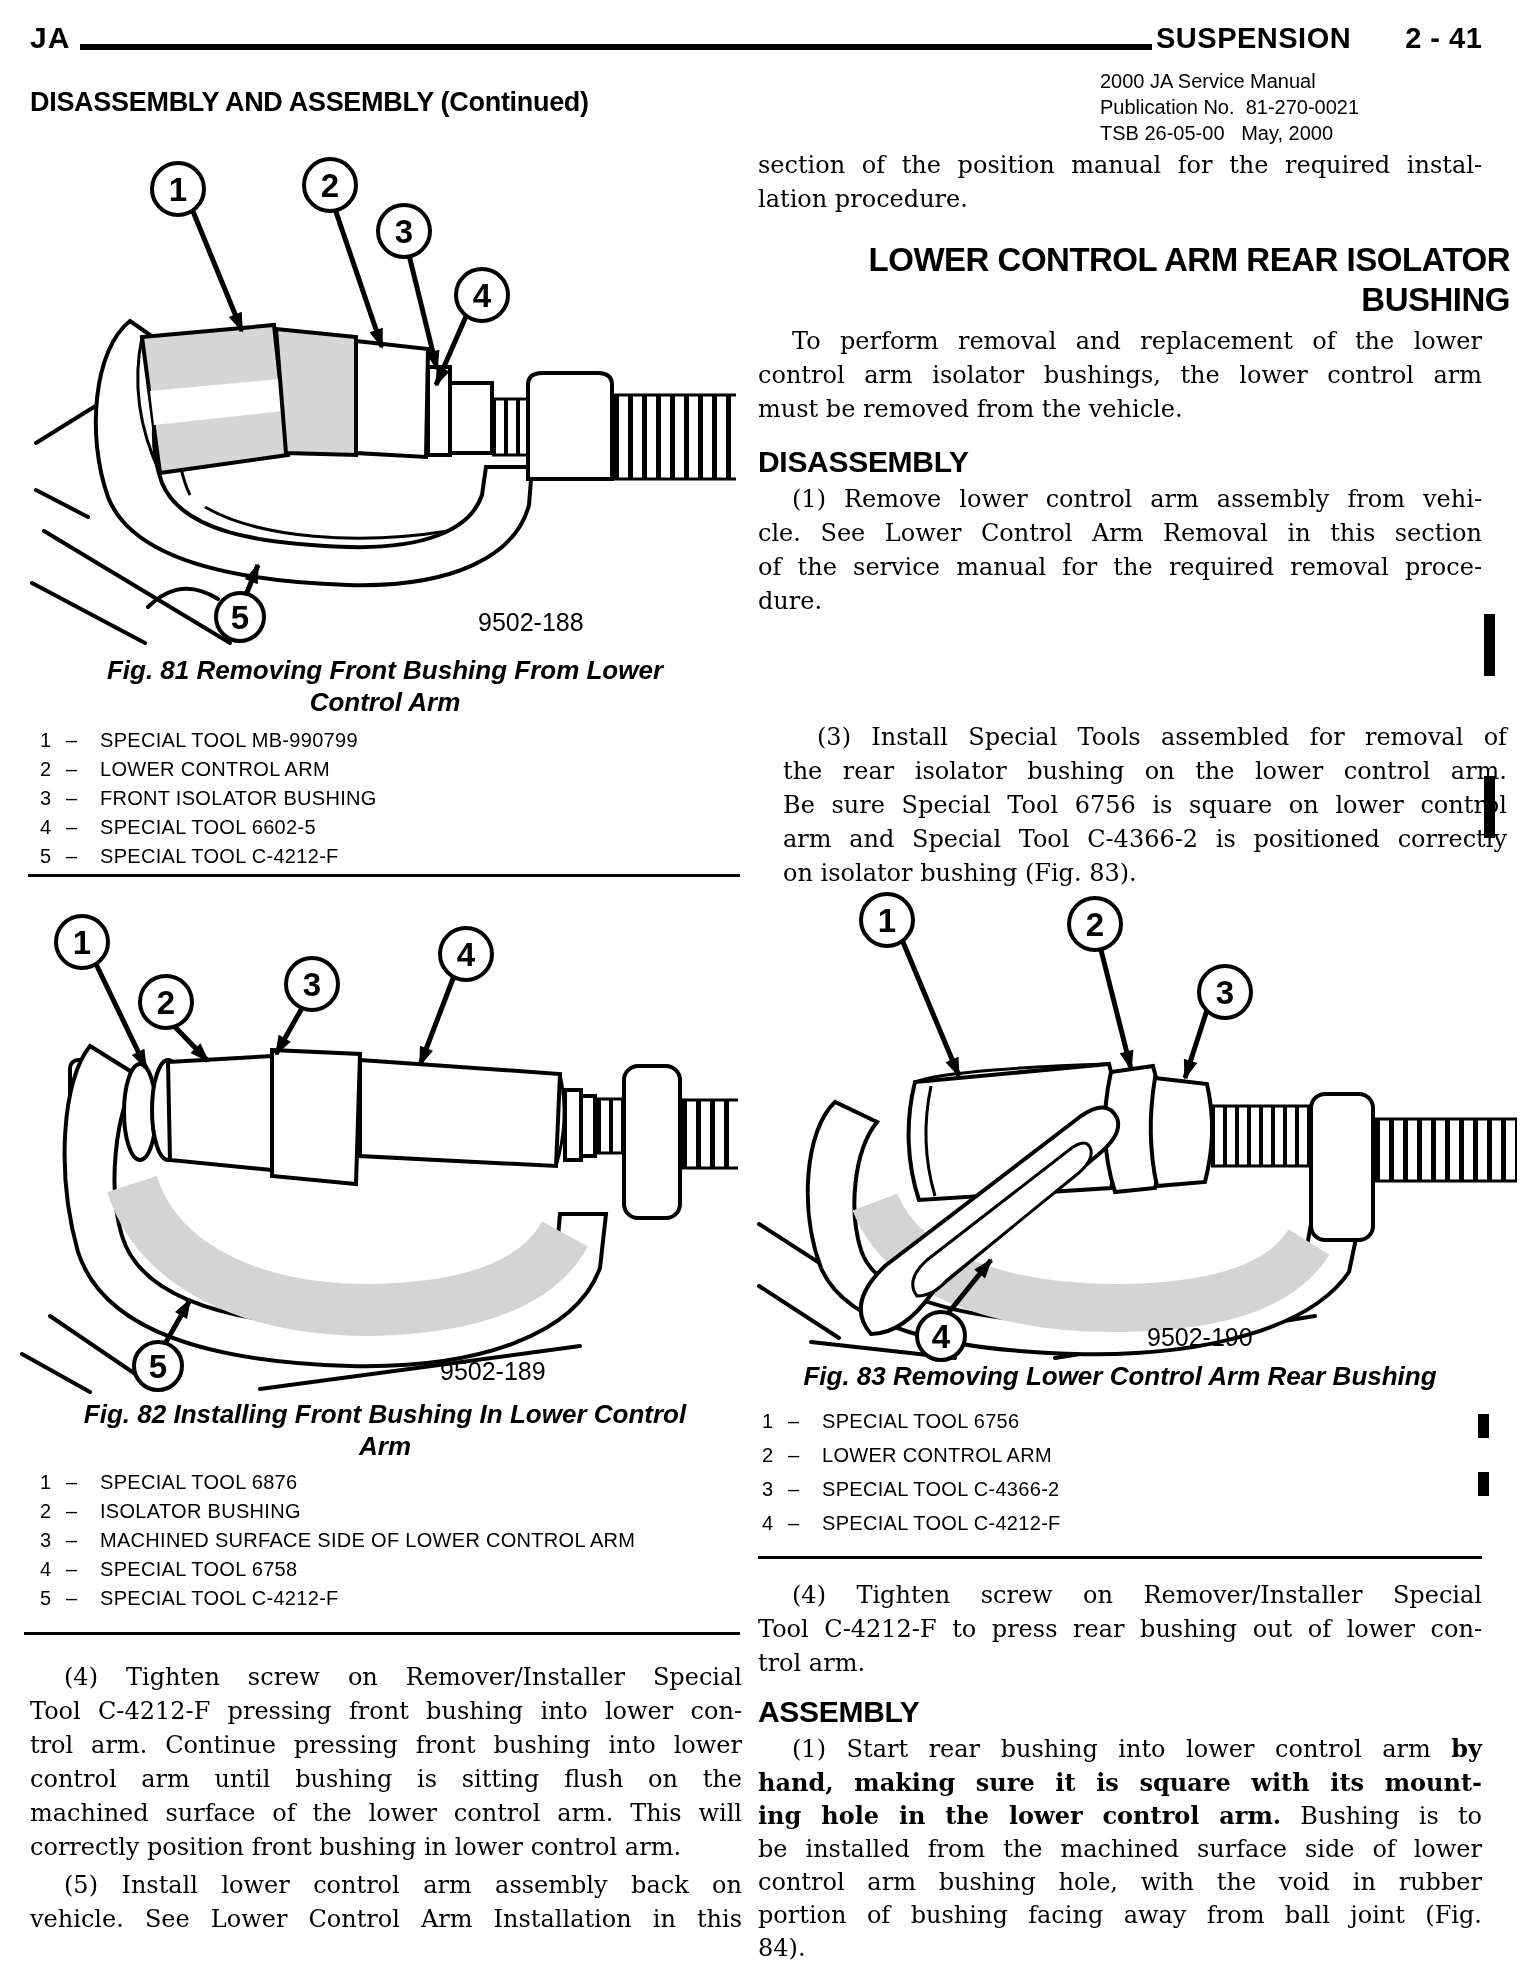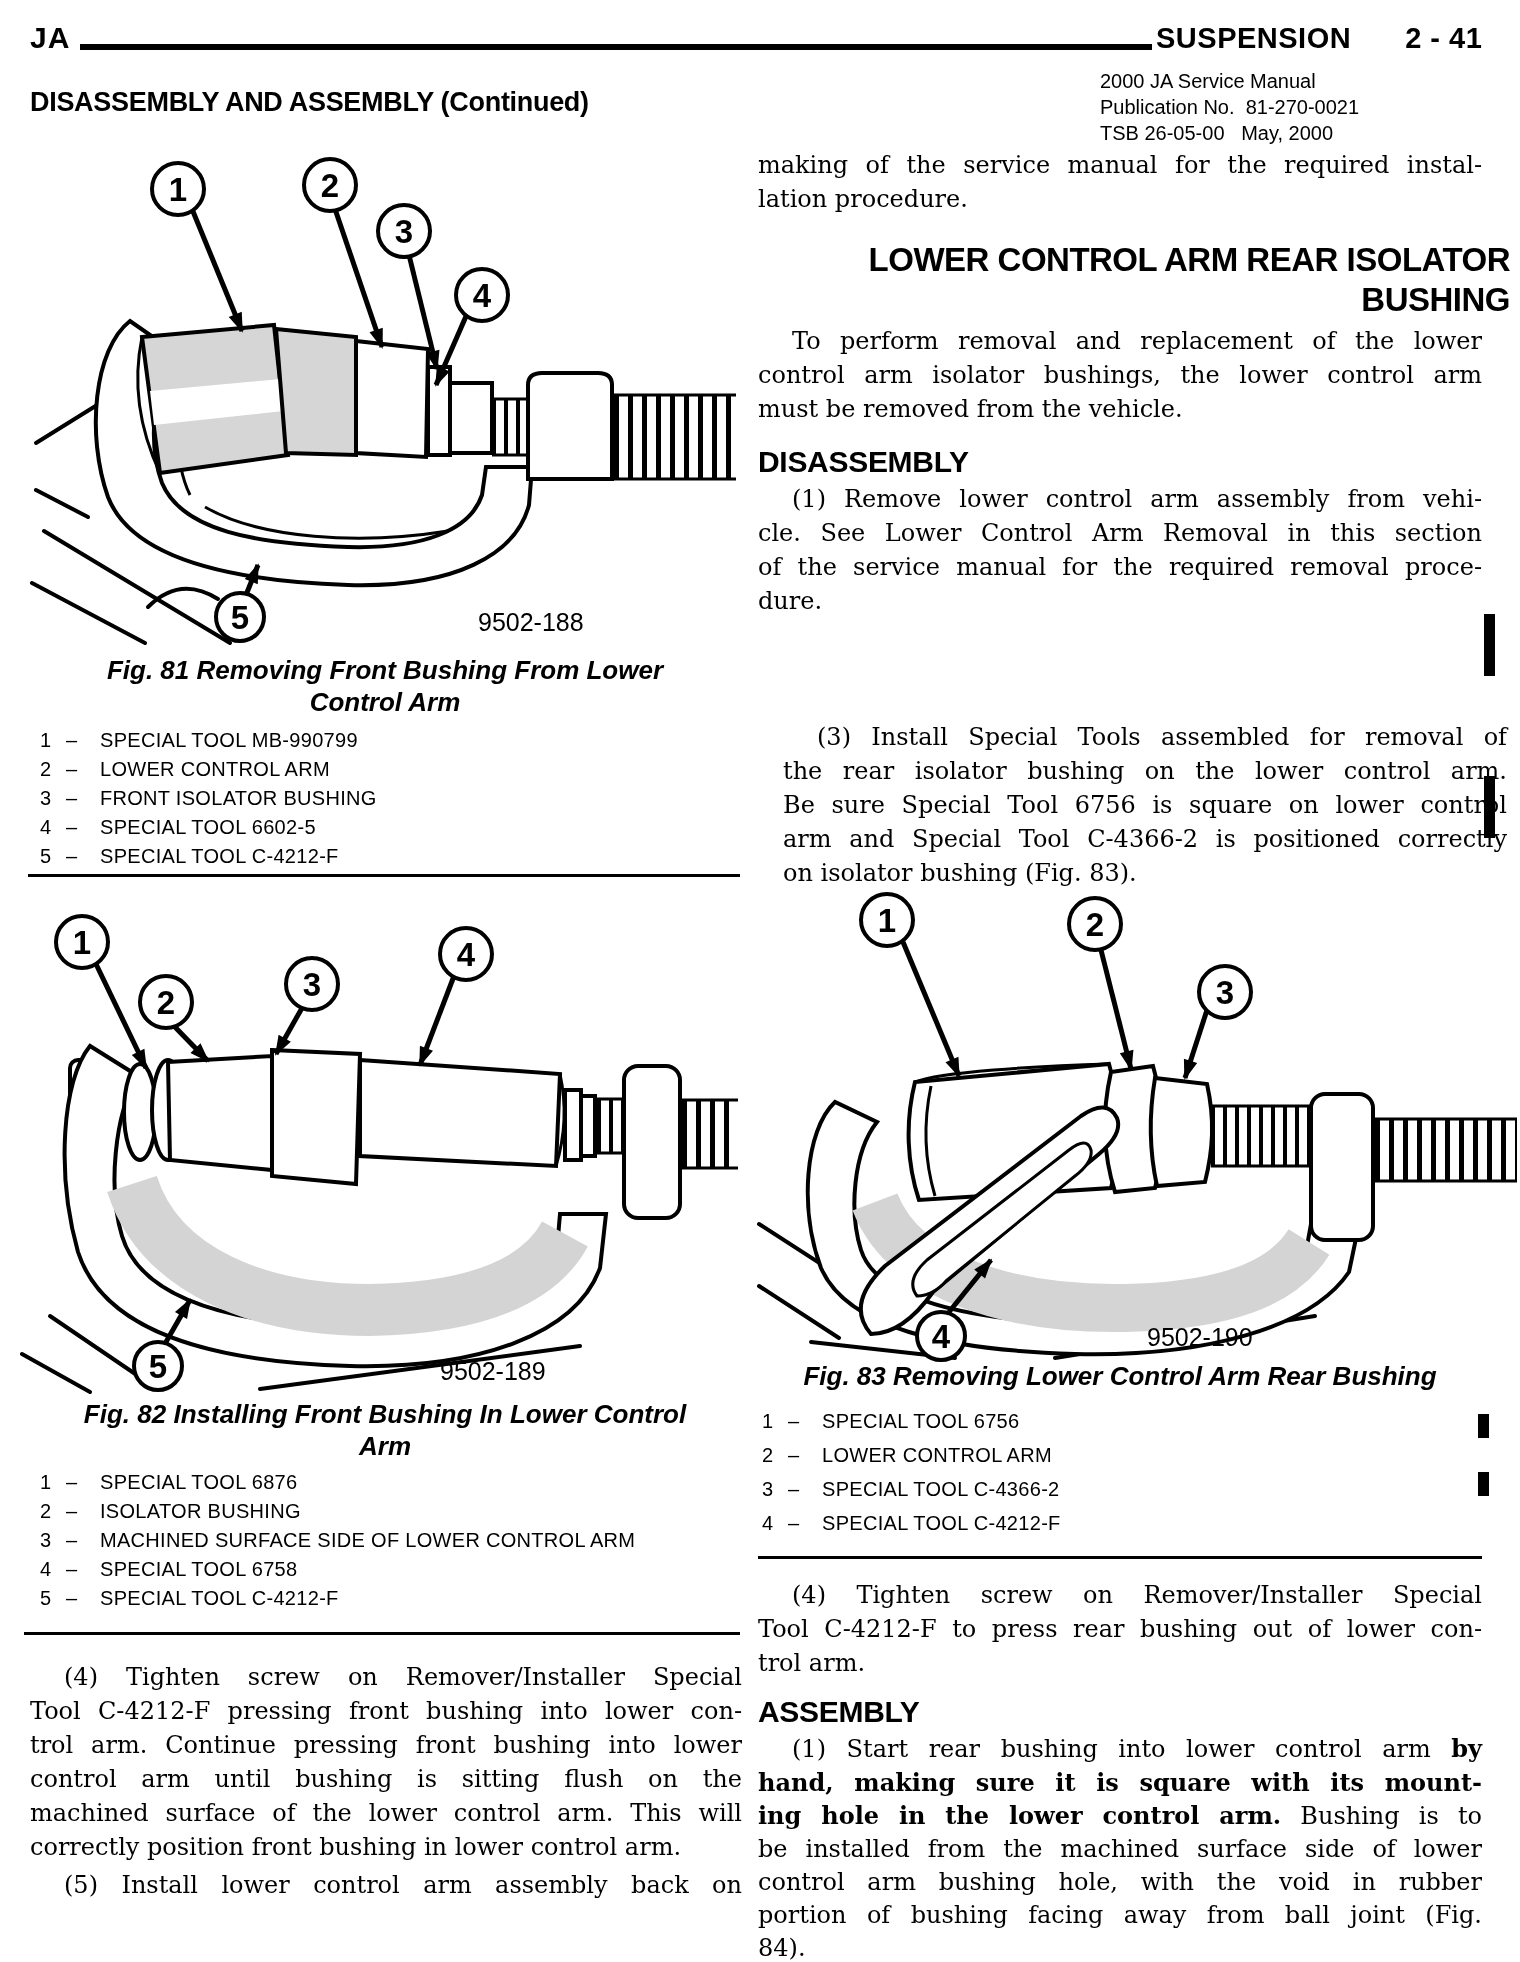--- a/index.html
+++ b/index.html
@@ -254,24 +254,25 @@
   <div class="abs para" style="left:30px;top:1660px;width:712px;">
     <div class="pl ind">(4) Tighten screw on Remover/Installer Special</div>
     <div class="pl">Tool C-4212-F pressing front bushing into lower con-</div>
     <div class="pl">trol arm. Continue pressing front bushing into lower</div>
     <div class="pl">control arm until bushing is sitting flush on the</div>
     <div class="pl">machined surface of the lower control arm. This will</div>
     <div class="pl endl">correctly position front bushing in lower control arm.</div>
   </div>
   <div class="abs para" style="left:30px;top:1868px;width:712px;">
     <div class="pl ind">(5) Install lower control arm assembly back on</div>
+    <div class="pl">vehicle. See Lower Control Arm Installation in this</div>
   </div>
 
   <div class="abs para" style="left:758px;top:148px;">
-    <div class="pl">making of the service manual for the required instal-</div>
+    <div class="pl">section of the position manual for the required instal-</div>
     <div class="pl endl">lation procedure.</div>
   </div>
 
   <div class="abs h1" style="left:760px;top:240px;width:750px;text-align:right;">
     <div>LOWER CONTROL ARM REAR ISOLATOR</div>
     <div>BUSHING</div>
   </div>
 
   <div class="abs para" style="left:758px;top:324px;">
     <div class="pl ind">To perform removal and replacement of the lower</div>

